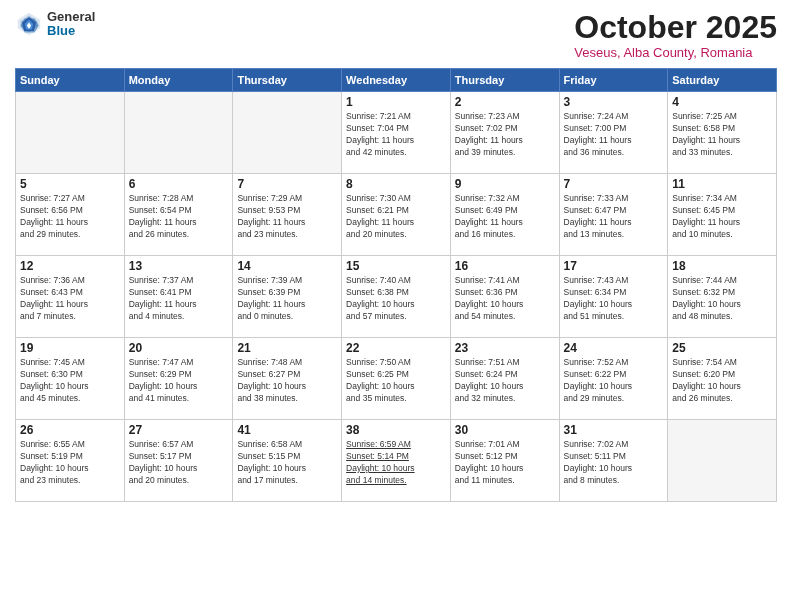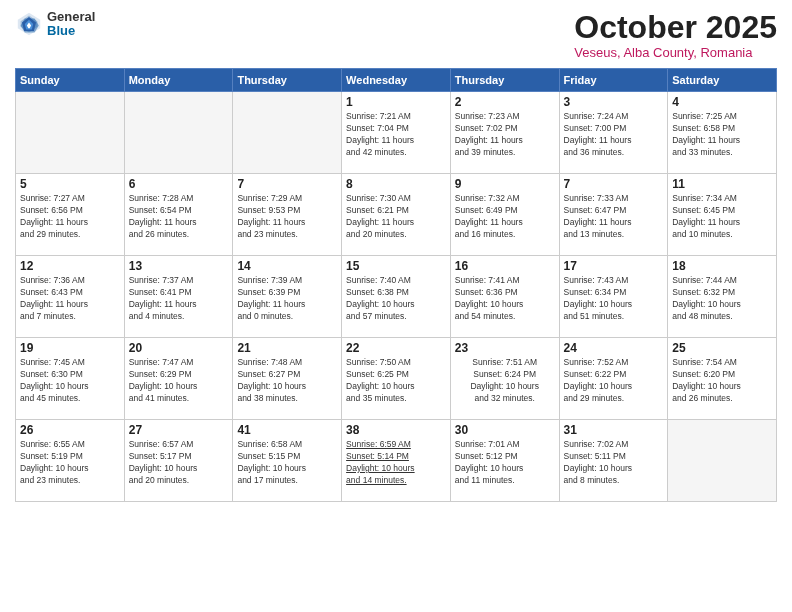--- a/index.html
+++ b/index.html
@@ -288,21 +288,21 @@
           </td>
           <td>
             <div class="day-number">22</div>
             <div class="day-info" style="white-space: pre-line;">Sunrise: 7:50 AM
 Sunset: 6:25 PM
 Daylight: 10 hours
 and 35 minutes.</div>
           </td>
           <td>
             <div class="day-number">23</div>
-            <div class="day-info" style="white-space: pre-line; text-align: center;">Sunrise: 7:51 AM
+            <div class="day-info" style="white-space: pre-line;">Sunrise: 7:51 AM
 Sunset: 6:24 PM
 Daylight: 10 hours
 and 32 minutes.</div>
           </td>
           <td>
             <div class="day-number">24</div>
             <div class="day-info" style="white-space: pre-line;">Sunrise: 7:52 AM
 Sunset: 6:22 PM
 Daylight: 10 hours
 and 29 minutes.</div>

